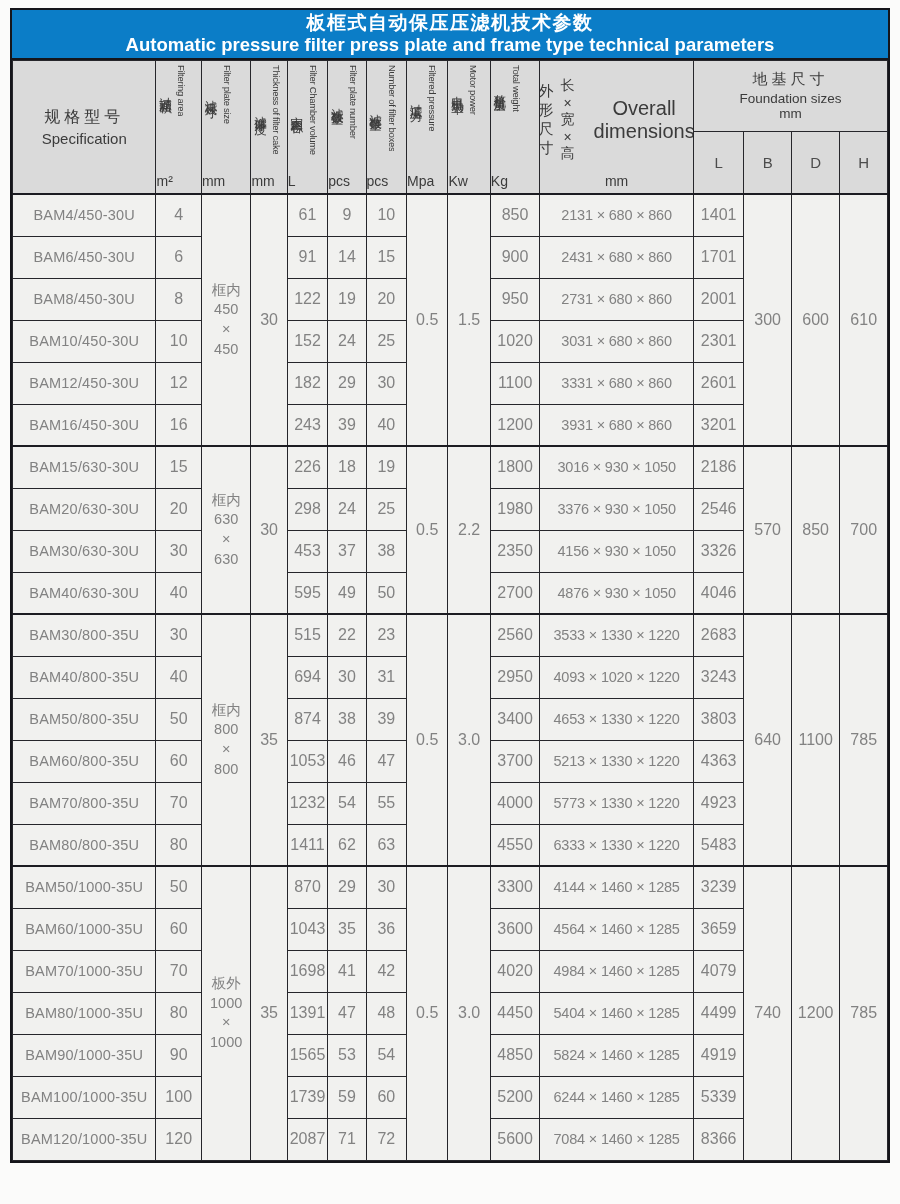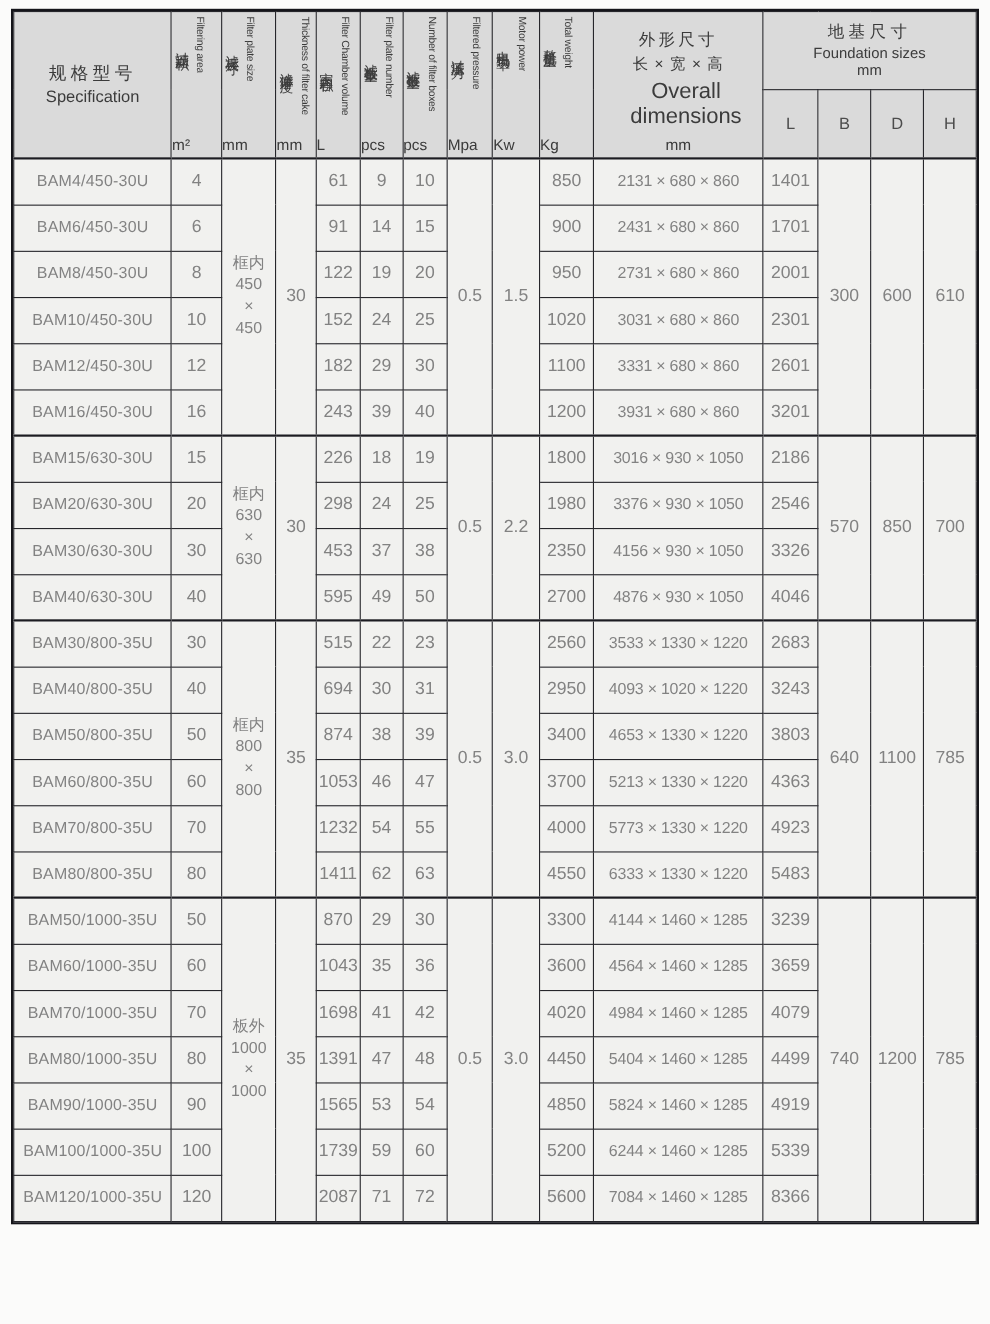--- a/index.html
+++ b/index.html
@@ -55,36 +55,40 @@
   .vtext{
     writing-mode:vertical-rl;text-orientation:mixed;
     max-height:108px;overflow:hidden;
   }
   .vtext span{display:block;}
   .ven{font-size:9.5px;letter-spacing:-0.3px;margin-left:3px;}
   .vzh{font-size:12.5px;letter-spacing:2px;}
   .unit{height:20px;line-height:20px;font-size:14px;color:#3b3b3b;}
   
   .overall-wrap{height:132px;display:flex;flex-direction:column;align-items:center;padding:2px 0;}
-  .overall-top{margin-top:14px;display:flex;flex-direction:column;gap:4px;align-items:center;}
+  .overall-top{margin-top:14px;display:flex;flex-direction:row;gap:4px;align-items:center;}
   .overall-zh{font-size:15px;letter-spacing:3px;}
   .overall-formula{font-size:14px;letter-spacing:1px;}
   .overall-en{font-size:20px;margin-left:14px;}
   .overall-unit{margin-top:auto;height:20px;line-height:20px;font-size:14px;}
   
   th.found-h{vertical-align:middle;height:70px;}
   .found-zh{font-size:15px;letter-spacing:4px;display:block;}
   .found-en{font-size:13.5px;display:block;margin-top:2px;}
   .found-unit{font-size:13.5px;display:block;}
   th.sub-h{font-size:15px;color:#4c4c4c;height:62px;vertical-align:middle;}
 </style>
 </head>
 <body>
 
 <div class="sheet">
+  <div class="titlebar">
+    <div class="title-zh">板框式自动保压压滤机技术参数</div>
+    <div class="title-en">Automatic pressure filter press plate and frame type technical parameters</div>
+  </div>
 
   <table>
     <colgroup>
       <col style="width:142px">
         <col style="width:45px">
         <col style="width:49px">
         <col style="width:36px">
       <col style="width:40px">
         <col style="width:38px">
         <col style="width:40px">

